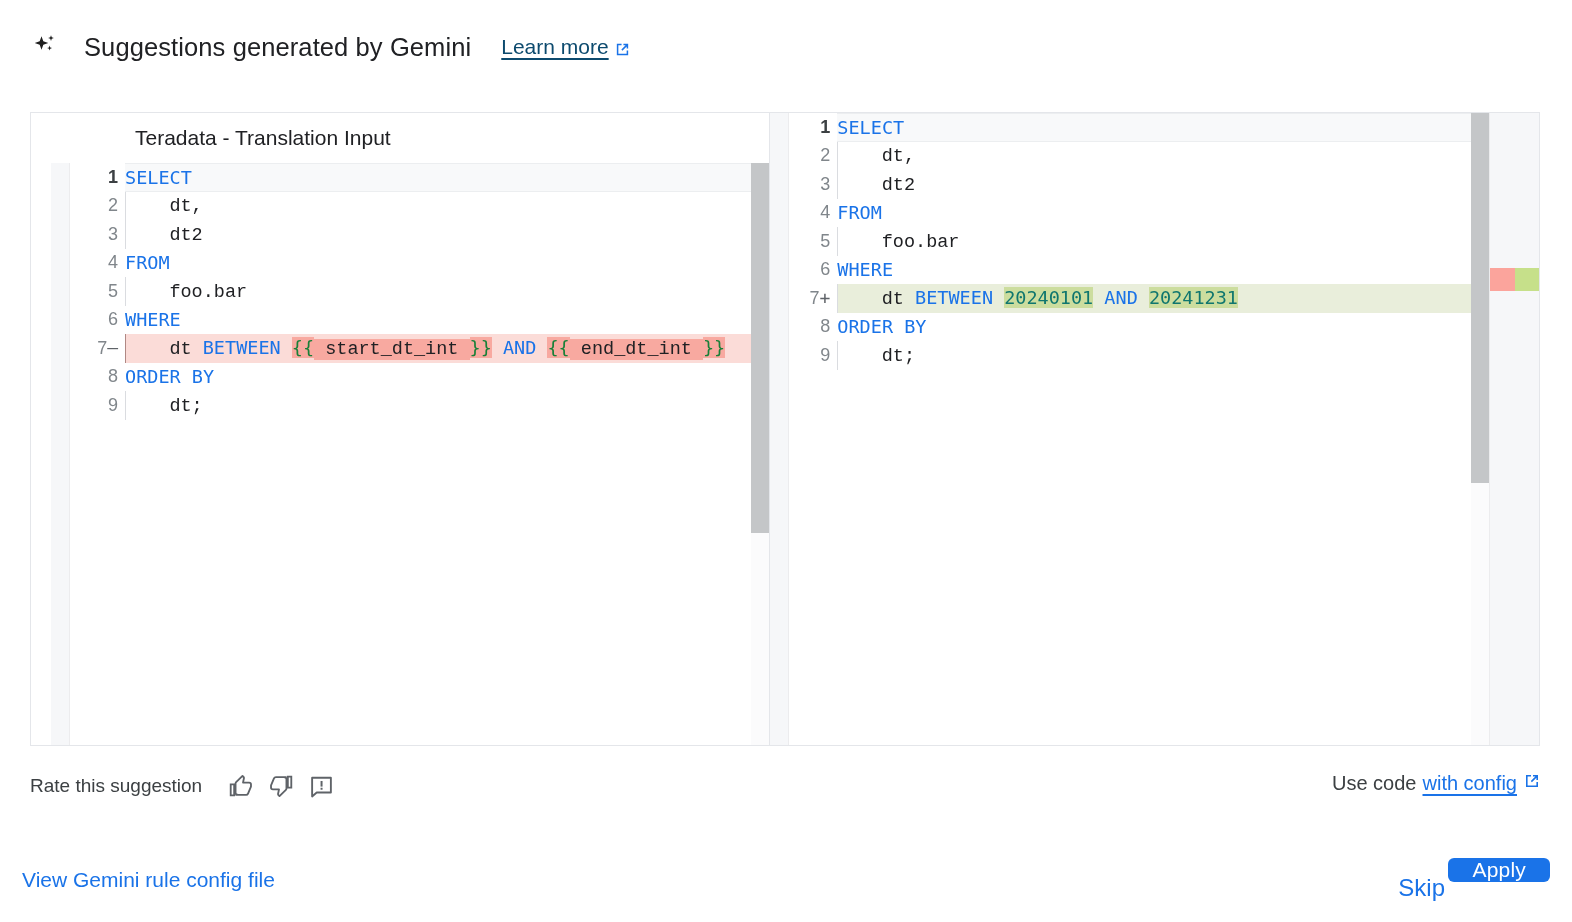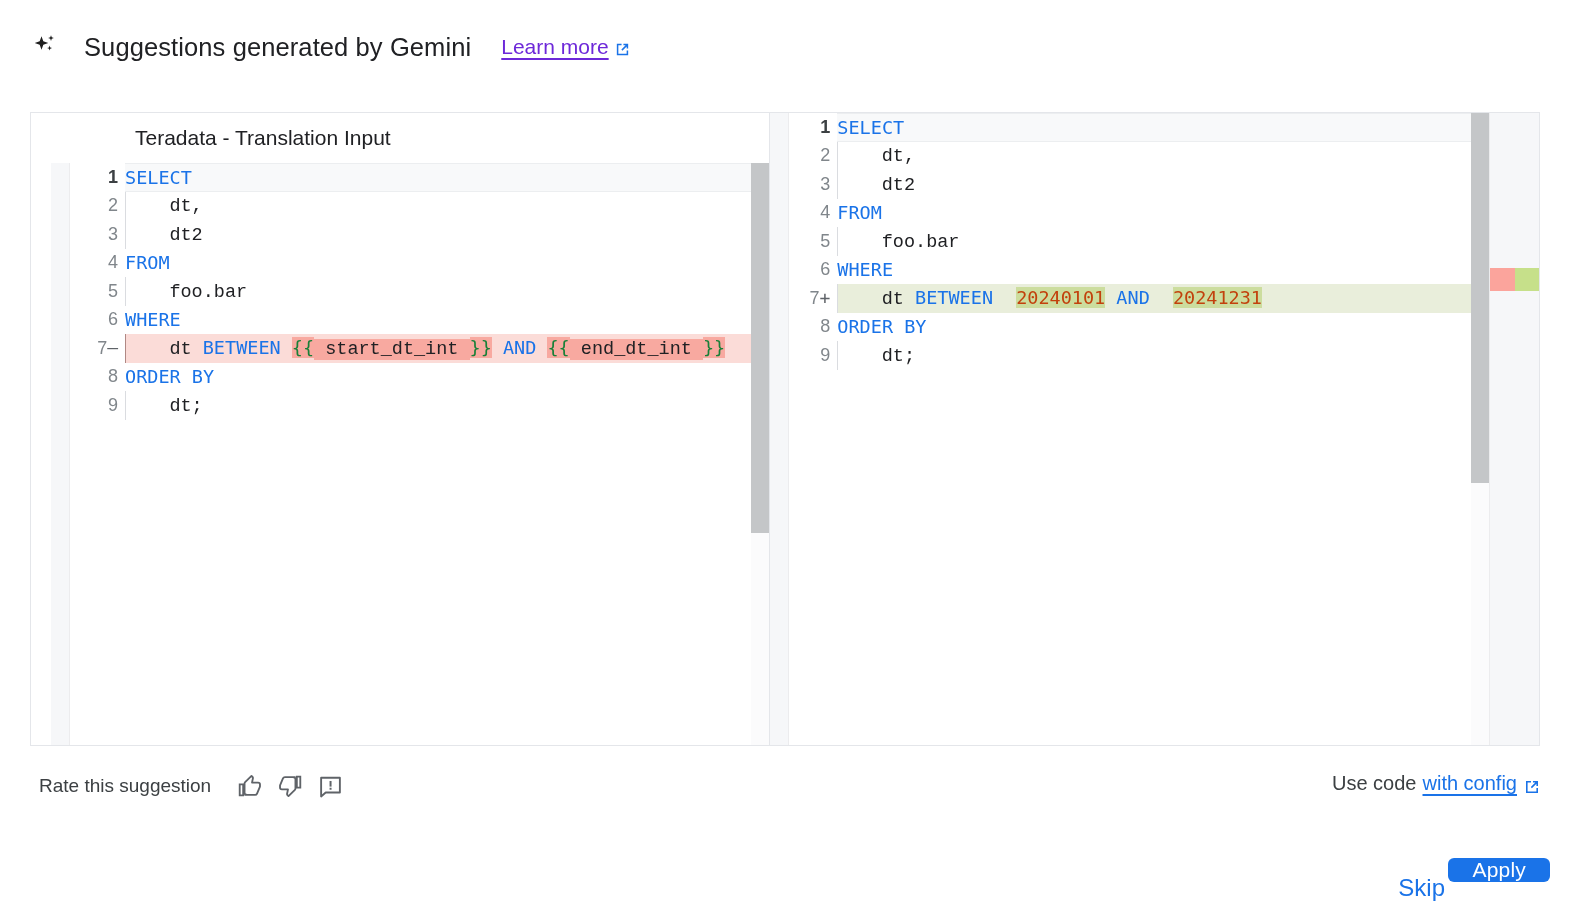--- a/index.html
+++ b/index.html
@@ -19,21 +19,21 @@
     height: 46px;
   }
   .sparkle-icon { width: 30px; height: 30px; display:block; flex:0 0 auto; margin-right: 24px;}
   .header-title {
     font-size: 25.5px; color: #202124; letter-spacing: 0.1px;
     white-space: nowrap;
   }
   .learn-more {
     margin-left: 30px;
     display:flex; align-items:center; gap:5px;
-    color: #6d28d9; font-size: 21px; cursor:pointer;
+    color: #0c4a6e; font-size: 21px; cursor:pointer;
     white-space: nowrap;
   }
   .learn-more .lm-text { text-decoration: underline; text-underline-offset: 4px; text-decoration-thickness: 1.5px;}
   .ext-icon { width:17px; height:17px; display:block; }
 
   
   .diff-wrap {
     position:absolute; left:30px; top:112px;
     width: 1510px; height: 634px;
     background:#ffffff;
@@ -97,21 +97,21 @@
   .line-add .row-bg { background:#e9eedb; }
 
   
   .guide {
     position:absolute; top:0; bottom:0; width:1px; background:#dadce0; z-index:2;
   }
 
   
   .kw  { color:#1a73e8; }
   .pl  { color:#202124;font-family:Liberation Mono, monospace; }
-  .num { color:#c2410c;margin-left:12px; }
+  .num { color:#0f766e; }
   .br  { color:#188038; }
   .hl-del { background:#f8a9a0; }
   .hl-add { background:#ccdd9e; }
 
   
   .vscroll {
     position:absolute; top:0; width:18px; background:#c4c6c8; z-index:4;
   }
   .vtrack {
     position:absolute; top:0; bottom:0; width:18px; background:#fbfbfc; z-index:3;
@@ -120,29 +120,29 @@
   
   .ruler {
     position:absolute; top:0; bottom:0; right:0; width:50px; background:#f6f7f9;
     border-left:1px solid #ececee; z-index:3;
   }
   .ruler-mark { position:absolute; height:23px; width:25px; }
 
   
   .rate-row {
     position:absolute; left:30px; top: 770px; height: 32px;
-    display:flex; align-items:center; gap: 0; margin-left: 9px;
+    display:flex; align-items:center; gap: 0;
   }
   .rate-label { font-size:19px; color:#3c4043; margin-right: 22px; white-space:nowrap; }
   .icon-btn { width:34px; height:34px; display:flex; align-items:center; justify-content:center; cursor:pointer; margin-right: 6px;}
   .icon-btn svg { display:block; }
 
   .use-code {
     position:absolute; right: 32px; top: 772px;
-    display:flex; align-items:flex-end; gap:6px;
+    display:flex; align-items:flex-start; gap:6px;
     font-size:20px; color:#3c4043; white-space:nowrap;
   }
   .use-code .cau {
     color:#1a73e8; text-decoration:underline; text-underline-offset:4px;
     text-decoration-thickness:1.8px; cursor:pointer;
   }
 
   
   .footer-link {
     position:absolute; left:22px; top:868px;
@@ -260,16 +260,17 @@
     <span>Use code</span>
     <span class="cau">with config</span>
     <span class="ext-icon">
       <svg viewBox="0 0 18 18" width="18" height="18" aria-hidden="true">
         <path d="M3 3 h5 v1.6 H4.6 v8.8 h8.8 V10 H15 v5 H3 Z" fill="#1a73e8"></path>
         <path d="M10 3 h5 v5 h-1.6 V5.7 L8.9 10.2 L7.8 9.1 L12.3 4.6 H10 Z" fill="#1a73e8"></path>
       </svg>
     </span>
   </div>
 
+  <div class="footer-link">View Gemini rule config file</div>
   <button class="skip-btn">Skip</button>
   <button class="apply-btn" style="background: rgb(26, 115, 232);">Apply</button>
 
 </div>
 
 </body></html>

